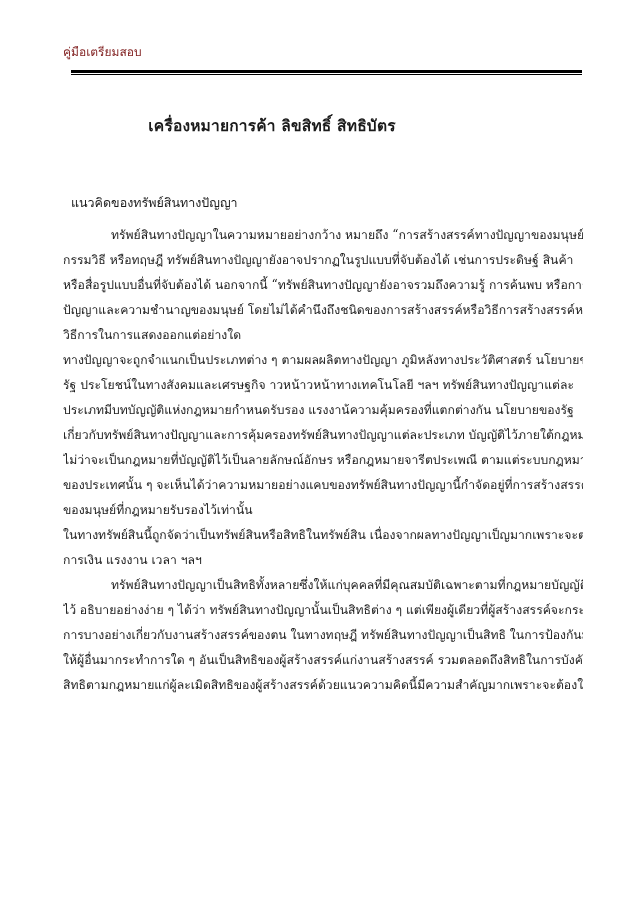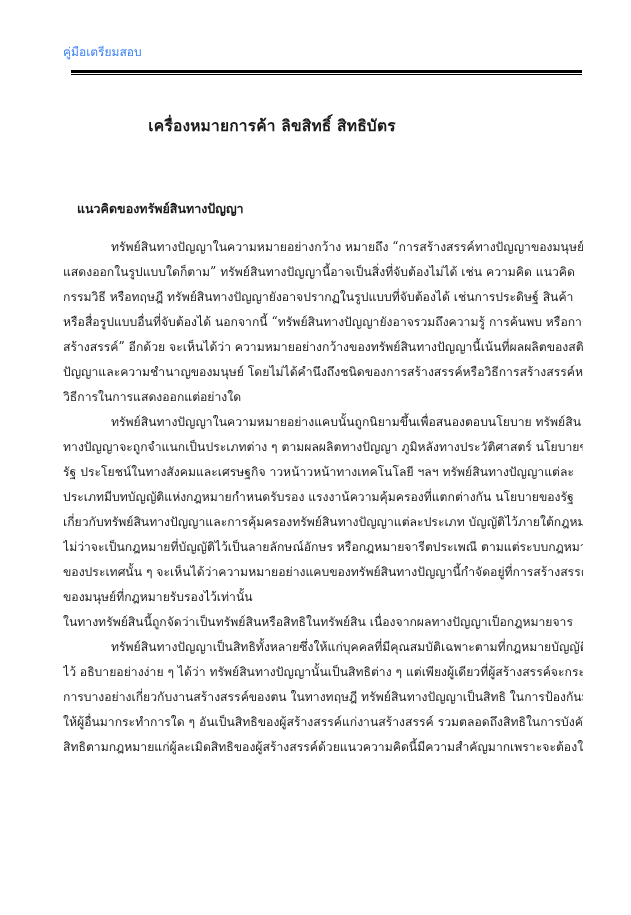--- a/index.html
+++ b/index.html
@@ -13,21 +13,21 @@
       position: relative;
       overflow: hidden;
       font-family: "DejaVu Serif", "Liberation Serif", serif;
       color: #1a1a1a;
     }
     .page-header {
       position: absolute;
       left: 63px;
       top: 42px;
       font-size: 12px;
-      color: #3b82f6;
+      color: #7f1d1d;
       font-family: "DejaVu Sans", "Liberation Sans", sans-serif;
     }
     .header-rule {
       position: absolute;
       left: 71px;
       top: 70px;
       width: 511px;
       height: 5px;
       border-top: 3px solid #000;
       border-bottom: 1px solid #000;
@@ -47,23 +47,23 @@
       letter-spacing: 0.2px;
     }
     .content {
       position: absolute;
       left: 63px;
       top: 182px;
       width: 520px;
     }
     .section-heading {
       font-size: 12.5px;
-      font-weight: bold;
+      font-weight: normal;
       line-height: 25px;
-      margin: 14px;
+      margin: 8px;
     }
     .para {
       font-size: 12.2px;
       line-height: 25px;
       margin: 0;
       text-align: justify;
       text-align-last: left;
     }
     .line {
       display: block;
@@ -82,41 +82,39 @@
 
 <div class="titles">
   <div class="title-line">เครื่องหมายการค้า ลิขสิทธิ์ สิทธิบัตร</div>
 </div>
 
 <div class="content">
   <p class="section-heading">แนวคิดของทรัพย์สินทางปัญญา</p>
 
   <p class="para">
     <span class="line indent">ทรัพย์สินทางปัญญาในความหมายอย่างกว้าง หมายถึง “การสร้างสรรค์ทางปัญญาของมนุษย์ซึ่ง</span>
-    <span class="line">แสดงออกในรูปแบบใดก็ตาม”  ทรัพย์สินทางปัญญานี้อาจเป็นสิ่งที่จับต้องไม่ได้ เช่น ความคิด แนวคิด</span>
     <span class="line">กรรมวิธี หรือทฤษฎี ทรัพย์สินทางปัญญายังอาจปรากฏในรูปแบบที่จับต้องได้ เช่นการประดิษฐ์ สินค้า</span>
     <span class="line">หรือสื่อรูปแบบอื่นที่จับต้องได้ นอกจากนี้ “ทรัพย์สินทางปัญญายังอาจรวมถึงความรู้ การค้นพบ หรือการ</span>
-    <span class="line">สร้างสรรค์” อีกด้วย จะเห็นได้ว่า ความหมายอย่างกว้างของทรัพย์สินทางปัญญานี้เน้นที่ผลผลิตของสติ</span>
     <span class="line">ปัญญาและความชำนาญของมนุษย์ โดยไม่ได้คำนึงถึงชนิดของการสร้างสรรค์หรือวิธีการสร้างสรรค์หรือ</span>
     <span class="line">วิธีการในการแสดงออกแต่อย่างใด</span>
   </p>
 
   <p class="para">
-    <span class="line indent">ทรัพย์สินทางปัญญาในความหมายอย่างแคบนั้นถูกนิยามขึ้นเพื่อสนองตอบนโยบาย ทรัพย์สิน</span>
     <span class="line">ทางปัญญาจะถูกจำแนกเป็นประเภทต่าง ๆ ตามผลผลิตทางปัญญา ภูมิหลังทางประวัติศาสตร์ นโยบายของ</span>
     <span class="line">รัฐ ประโยชน์ในทางสังคมและเศรษฐกิจ าวหน้าวหน้าทางเทคโนโลยี ฯลฯ ทรัพย์สินทางปัญญาแต่ละ</span>
     <span class="line">ประเภทมีบทบัญญัติแห่งกฎหมายกำหนดรับรอง แรงงาน้ความคุ้มครองที่แตกต่างกัน นโยบายของรัฐ</span>
     <span class="line">เกี่ยวกับทรัพย์สินทางปัญญาและการคุ้มครองทรัพย์สินทางปัญญาแต่ละประเภท บัญญัติไว้ภายใต้กฎหมาย</span>
     <span class="line">ไม่ว่าจะเป็นกฎหมายที่บัญญัติไว้เป็นลายลักษณ์อักษร หรือกฎหมายจารีตประเพณี ตามแต่ระบบกฎหมาย</span>
     <span class="line">ของประเทศนั้น ๆ จะเห็นได้ว่าความหมายอย่างแคบของทรัพย์สินทางปัญญานี้กำจัดอยู่ที่การสร้างสรรค์</span>
     <span class="line">ของมนุษย์ที่กฎหมายรับรองไว้เท่านั้น</span>
   </p>
 
   <p class="para">
-    <span class="line">ในทางทรัพย์สินนี้ถูกจัดว่าเป็นทรัพย์สินหรือสิทธิในทรัพย์สิน เนื่องจากผลทางปัญญาเป็อกฎหมายจาร</span>
+    <span class="line">ในทางทรัพย์สินนี้ถูกจัดว่าเป็นทรัพย์สินหรือสิทธิในทรัพย์สิน เนื่องจากผลทางปัญญาเป็ญมากเพราะจะต</span>
+    <span class="line">การเงิน แรงงาน เวลา ฯลฯ</span>
   </p>
 
   <p class="para">
     <span class="line indent">ทรัพย์สินทางปัญญาเป็นสิทธิทั้งหลายซึ่งให้แก่บุคคลที่มีคุณสมบัติเฉพาะตามที่กฎหมายบัญญัติ</span>
     <span class="line">ไว้ อธิบายอย่างง่าย ๆ ได้ว่า ทรัพย์สินทางปัญญานั้นเป็นสิทธิต่าง ๆ แต่เพียงผู้เดียวที่ผู้สร้างสรรค์จะกระทำ</span>
     <span class="line">การบางอย่างเกี่ยวกับงานสร้างสรรค์ของตน ในทางทฤษฎี ทรัพย์สินทางปัญญาเป็นสิทธิ ในการป้องกันมิ</span>
     <span class="line">ให้ผู้อื่นมากระทำการใด ๆ อันเป็นสิทธิของผู้สร้างสรรค์แก่งานสร้างสรรค์ รวมตลอดถึงสิทธิในการบังคับ</span>
     <span class="line">สิทธิตามกฎหมายแก่ผู้ละเมิดสิทธิของผู้สร้างสรรค์ด้วยแนวความคิดนี้มีความสำคัญมากเพราะจะต้องใช้</span>
   </p>
 </div>

